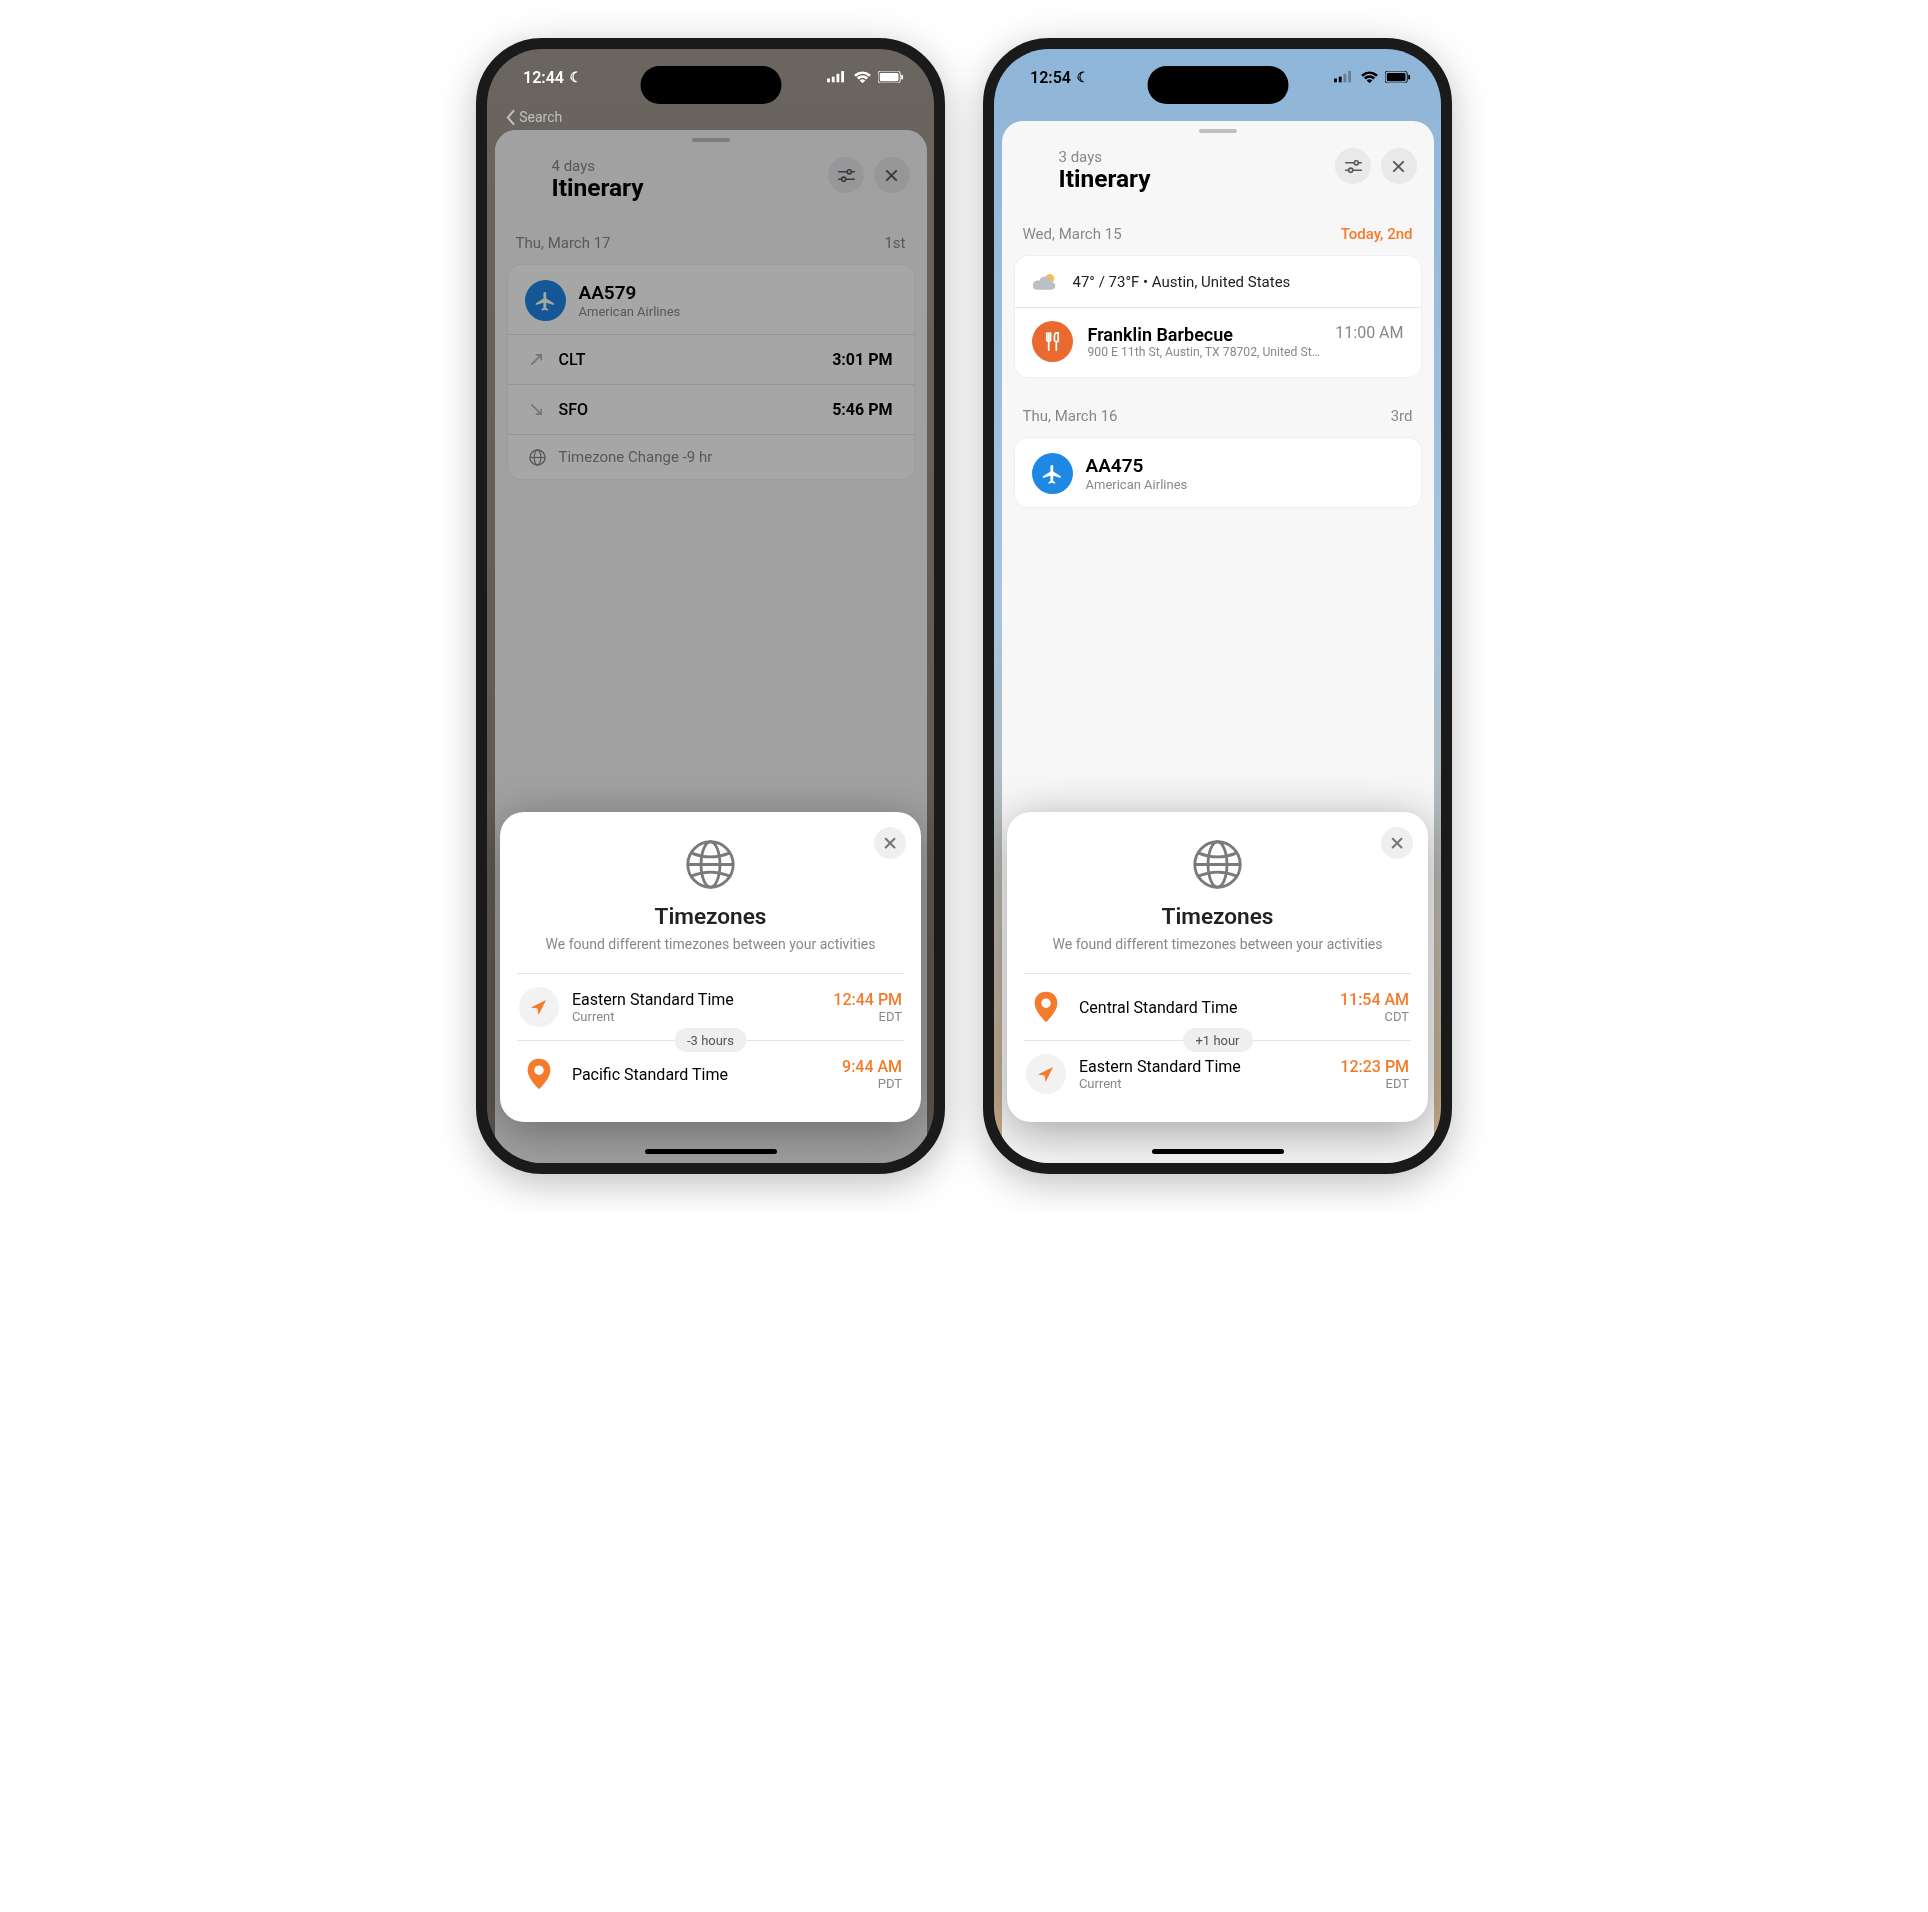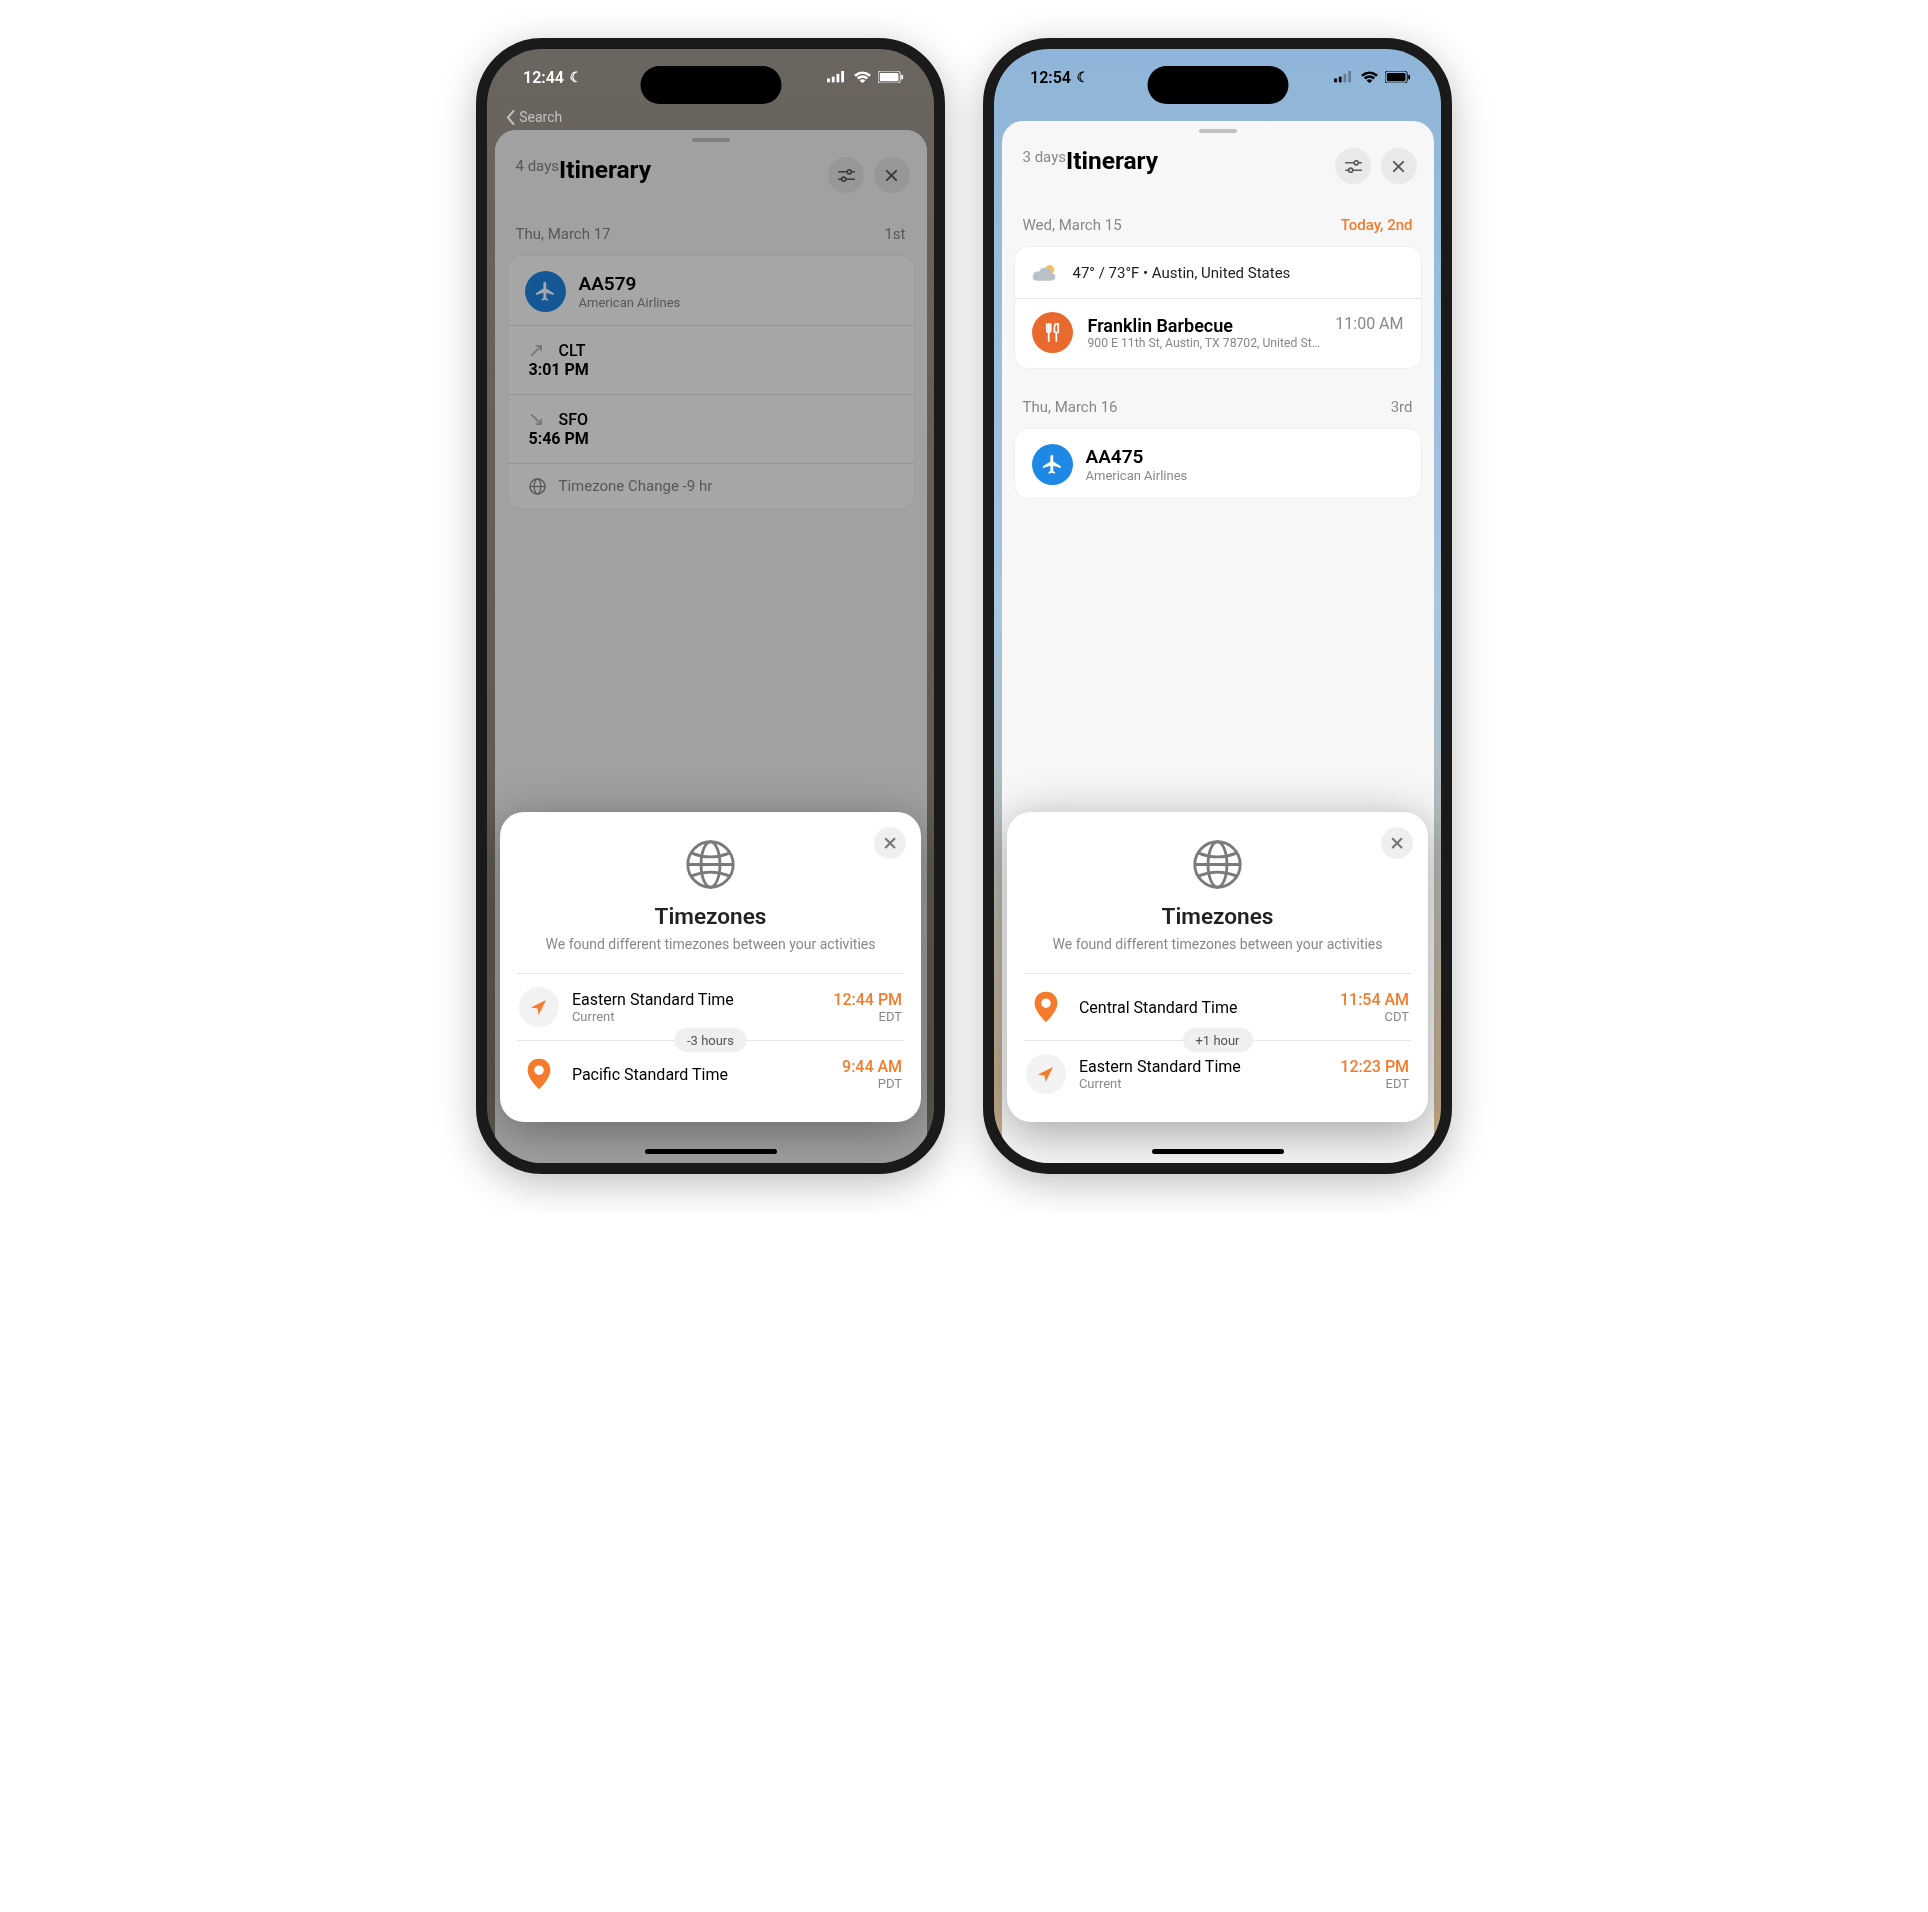--- a/index.html
+++ b/index.html
@@ -92,21 +92,21 @@
     background: #c0c0c0;
     border-radius: 2.8px;
     margin: 7.5px auto 11.3px;
   }
   .sheet-header {
     display: flex;
     align-items: flex-start;
     justify-content: space-between;
     padding: 3.8px 17px 17px 21px;
   }
-  .sheet-title-block { display: flex; flex-direction: row; }
+  .sheet-title-block { display: flex; flex-direction: column; margin-left: 36px; }
   .sheet-subtitle { font-size: 15px; color: var(--gray-text); }
   .sheet-title { font-size: 24.5px; font-weight: 700; color: #000; margin-top: -1.9px; }
   .sheet-actions { display: flex; gap: 9.4px; }
   .round-btn {
     width: 36px;
     height: 36px;
     border-radius: 50%;
     background: #e9e9eb;
     display: flex;
     align-items: center;
@@ -142,25 +142,24 @@
     color: #fff;
     display: flex;
     align-items: center;
     justify-content: center;
     flex-shrink: 0;
   }
   .flight-title { font-size: 19px; font-weight: 600; color: #000; line-height: 1.15; }
   .flight-sub { font-size: 13px; color: var(--gray-text); }
   .flight-row {
     display: flex;
-    align-items: flex-start;
+    align-items: flex-end;
     justify-content: space-between;
     padding: 15px 21px;
     border-top: 0.9px solid var(--border);
-    flex-direction: column;
   }
   .flight-row-left { display: flex; align-items: center; gap: 15px; }
   .arrow-icon { color: var(--gray-light); }
   .flight-code { font-size: 16px; color: #000; font-weight: 500; }
   .flight-time { font-size: 16px; color: #000; font-weight: bold; }
   .tz-row {
     display: flex;
     align-items: center;
     gap: 13px;
     padding: 13px 21px;

